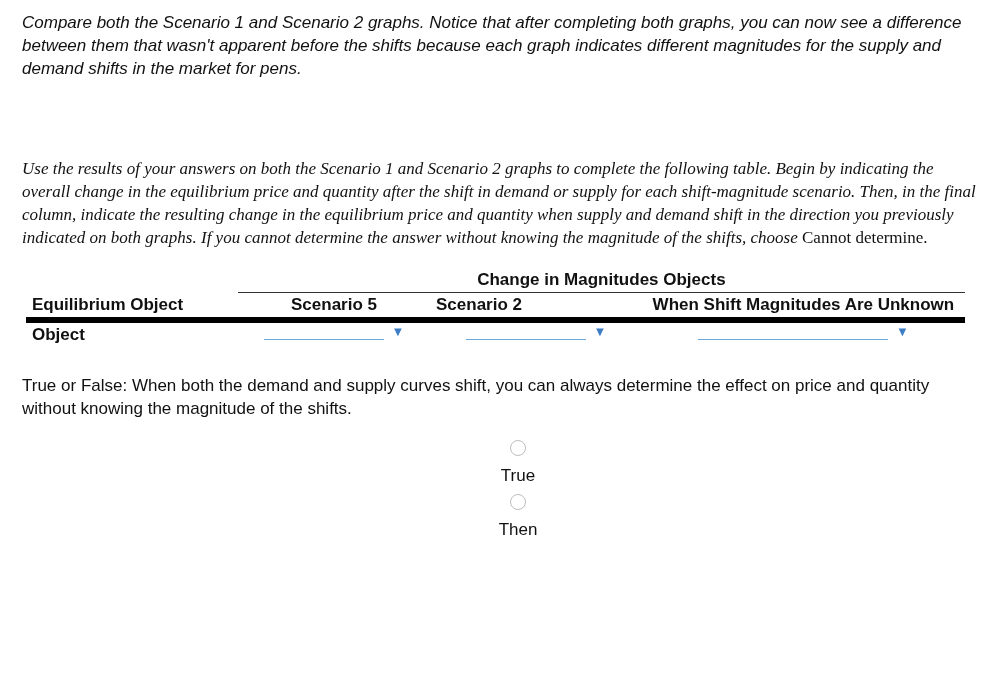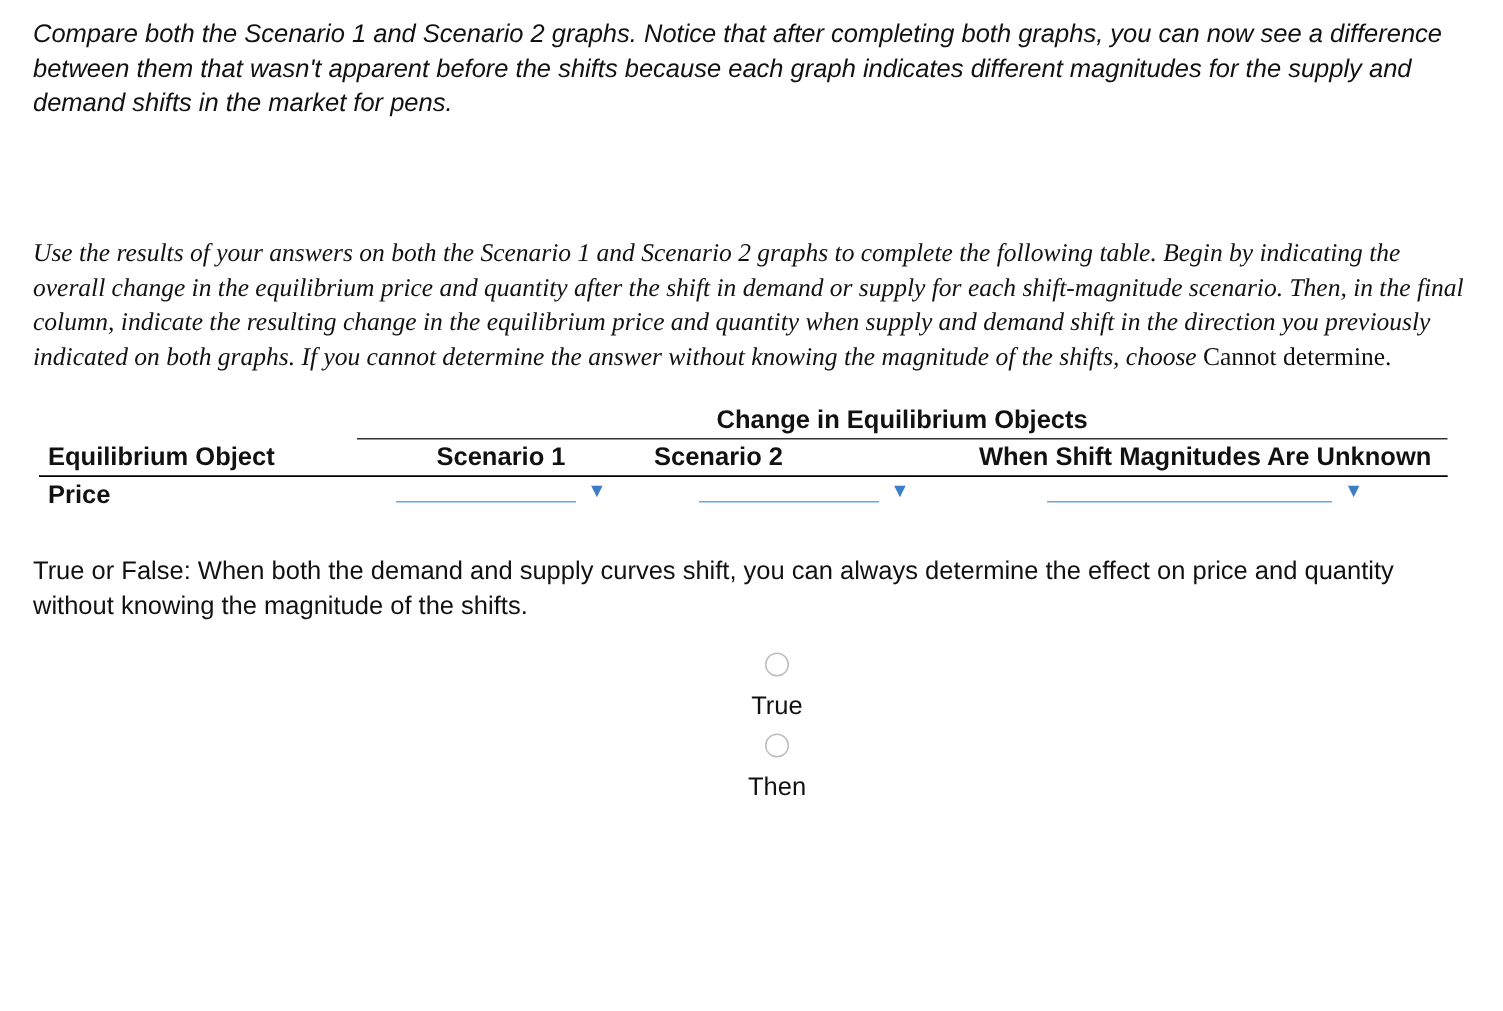--- a/index.html
+++ b/index.html
@@ -13,21 +13,21 @@
   }
   .wrap { padding: 12px 22px 20px 22px; }
   .para { line-height: 1.35; margin-bottom: 29px; font-style: italic; }
   .gap { height: 48px; }
   .instr { font-style: italic; line-height: 1.35; margin-bottom: 18px; font-family: Liberation Serif, serif; }
   .instr .norm { font-style: normal; }
 
   table.tbl { width: 98%; border-collapse: collapse; margin-bottom: 28px; margin-left:4px; }
   table.tbl th, table.tbl td { padding: 2px 6px; font-size: 17px; vertical-align: bottom; }
   table.tbl thead tr.top th { border-bottom: 1px solid #333; }
-  table.tbl thead tr.bot th { border-bottom: 1px solid #000000; }
+  table.tbl thead tr.bot th { border-bottom: 6px solid #000000; }
   table.tbl thead th { font-weight: bold; }
   th.left { text-align:left; width: 200px; }
   th.mid  { text-align:center; width: 180px; }
   th.mid2 { text-align:left; width: 200px; }
   th.right{ }
   td.lab { font-weight: bold; text-align:left; }
   td.cell { text-align:center; padding-top:4px; }
 
   .drop {
     display:inline-flex;
@@ -70,32 +70,32 @@
   <div class="gap"></div>
 
   <div class="instr">
     <span>Use the results of your answers on both the Scenario 1 and Scenario 2 graphs to complete the following table. Begin by indicating the overall change in the equilibrium price and quantity after the shift in demand or supply for each shift-magnitude scenario. Then, in the final column, indicate the resulting change in the equilibrium price and quantity when supply and demand shift in the direction you previously indicated on both graphs. If you cannot determine the answer without knowing the magnitude of the shifts, choose </span><span class="norm">Cannot determine.</span>
   </div>
 
   <table class="tbl">
     <thead>
       <tr class="top">
         <th class="left" style="border-bottom:none;"></th>
-        <th colspan="3" style="text-align:center;">Change in Equilibrium Objects</th>
+        <th colspan="3" style="text-align:center;">Change in Magnitudes Objects</th>
       </tr>
       <tr class="bot">
         <th class="left">Equilibrium Object</th>
-        <th class="mid">Scenario 1</th>
+        <th class="mid">Scenario 5</th>
         <th class="mid2">Scenario 2</th>
         <th class="right">When Shift Magnitudes Are Unknown</th>
       </tr>
     </thead>
     <tbody>
       <tr>
-        <td class="lab">Price</td>
+        <td class="lab">Object</td>
         <td class="cell">
           <span class="drop">
             <span class="line"></span>
               <span class="arrow">▼</span>
           </span>
         </td>
         <td class="cell">
           <span class="drop">
             <span class="line"></span>
               <span class="arrow">▼</span>

